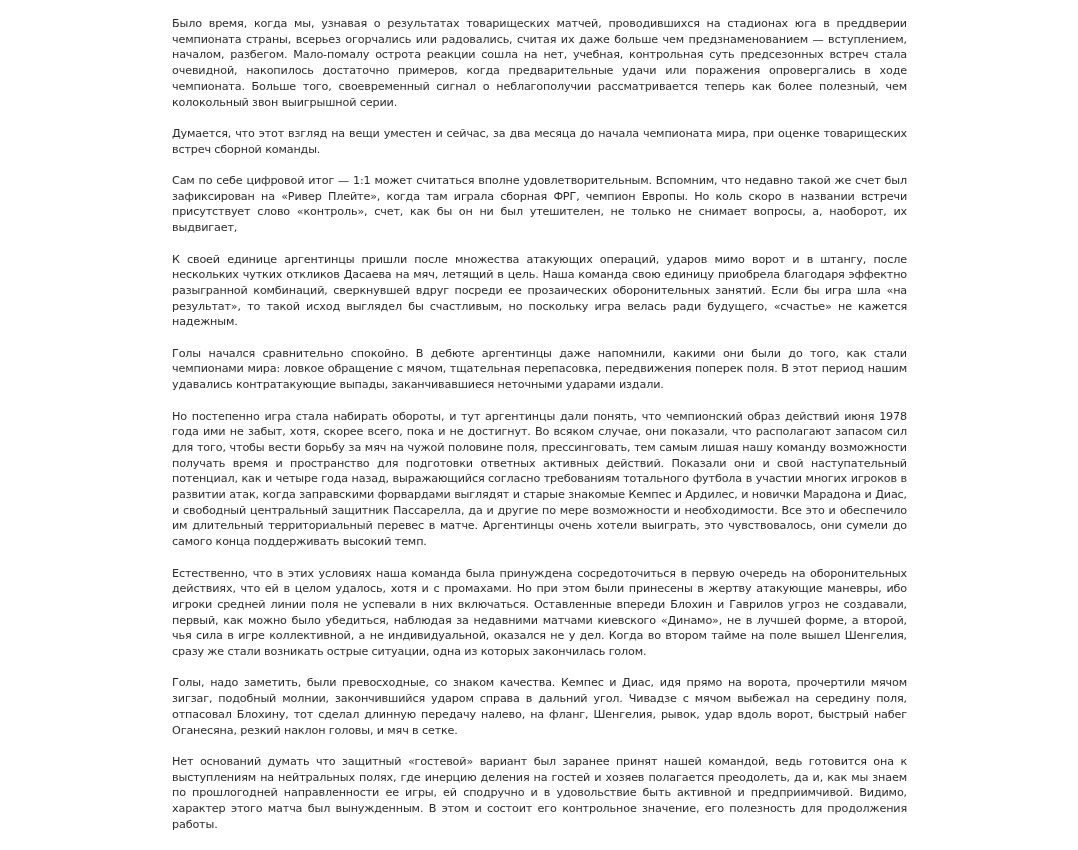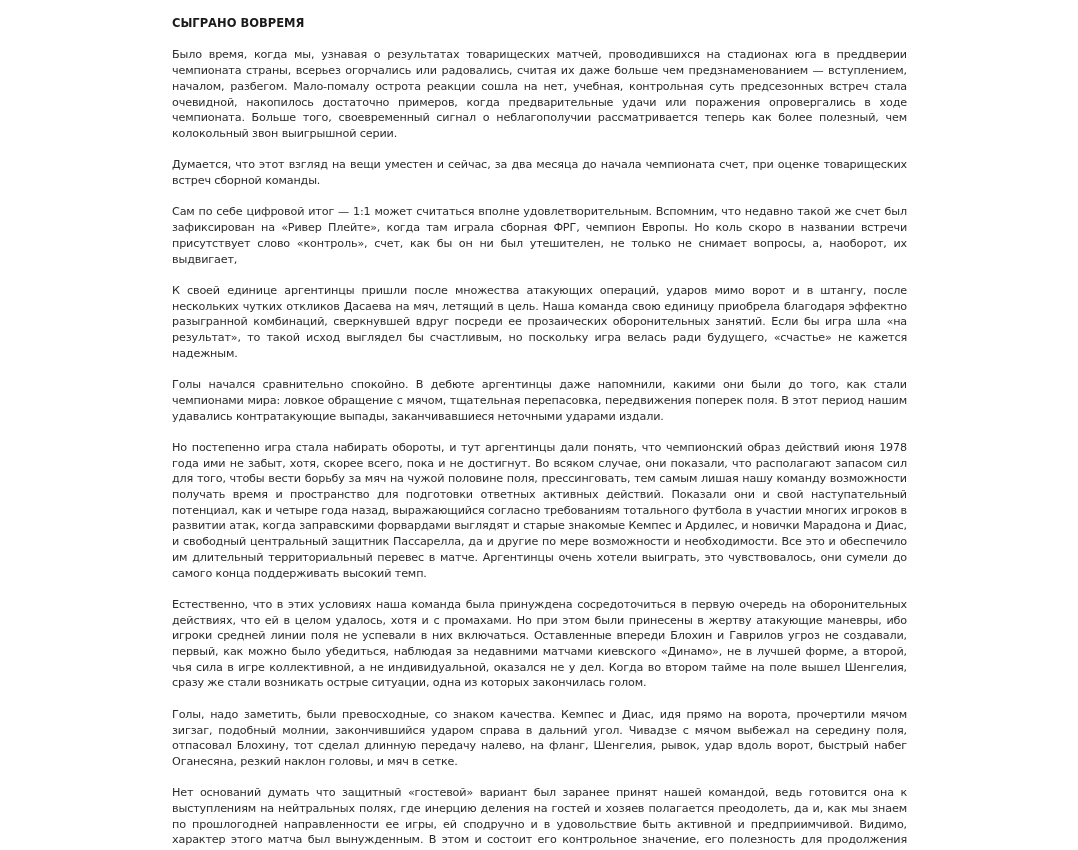--- a/index.html
+++ b/index.html
@@ -24,23 +24,22 @@
   }
   .para {
     margin: 0 0 15.7px 0;
     text-align: justify;
   }
 </style>
 </head>
 <body>
 
 <div class="article">
-  <div class="title">СЫГРАНО ВОВРЕМЯ</div>
   <p class="para">Было время, когда мы, узнавая о результатах товарищеских матчей, проводившихся на стадионах юга в преддверии чемпионата страны, всерьез огорчались или радовались, считая их даже больше чем предзнаменованием — вступлением, началом, разбегом. Мало-помалу острота реакции сошла на нет, учебная, контрольная суть предсезонных встреч стала очевидной, накопилось достаточно примеров, когда предварительные удачи или поражения опровергались в ходе чемпионата. Больше того, своевременный сигнал о неблагополучии рассматривается теперь как более полезный, чем колокольный звон выигрышной серии.</p>
-  <p class="para">Думается, что этот взгляд на вещи уместен и сейчас, за два месяца до начала чемпионата счет, при оценке товарищеских встреч сборной команды.</p>
+  <p class="para">Думается, что этот взгляд на вещи уместен и сейчас, за два месяца до начала чемпионата мира, при оценке товарищеских встреч сборной команды.</p>
   <p class="para">Сам по себе цифровой итог — 1:1 может считаться вполне удовлетворительным. Вспомним, что недавно такой же счет был зафиксирован на «Ривер Плейте», когда там играла сборная ФРГ, чемпион Европы. Но коль скоро в названии встречи присутствует слово «контроль», счет, как бы он ни был утешителен, не только не снимает вопросы, а, наоборот, их выдвигает,</p>
   <p class="para">К своей единице аргентинцы пришли после множества атакующих операций, ударов мимо ворот и в штангу, после нескольких чутких откликов Дасаева на мяч, летящий в цель. Наша команда свою единицу приобрела благодаря эффектно разыгранной комбинаций, сверкнувшей вдруг посреди ее прозаических оборонительных занятий. Если бы игра шла «на результат», то такой исход выглядел бы счастливым, но поскольку игра велась ради будущего, «счастье» не кажется надежным.</p>
   <p class="para">Голы начался сравнительно спокойно. В дебюте аргентинцы даже напомнили, какими они были до того, как стали чемпионами мира: ловкое обращение с мячом, тщательная перепасовка, передвижения поперек поля. В этот период нашим удавались контратакующие выпады, заканчивавшиеся неточными ударами издали.</p>
   <p class="para">Но постепенно игра стала набирать обороты, и тут аргентинцы дали понять, что чемпионский образ действий июня 1978 года ими не забыт, хотя, скорее всего, пока и не достигнут. Во всяком случае, они показали, что располагают запасом сил для того, чтобы вести борьбу за мяч на чужой половине поля, прессинговать, тем самым лишая нашу команду возможности получать время и пространство для подготовки ответных активных действий. Показали они и свой наступательный потенциал, как и четыре года назад, выражающийся согласно требованиям тотального футбола в участии многих игроков в развитии атак, когда заправскими форвардами выглядят и старые знакомые Кемпес и Ардилес, и новички Марадона и Диас, и свободный центральный защитник Пассарелла, да и другие по мере возможности и необходимости. Все это и обеспечило им длительный территориальный перевес в матче. Аргентинцы очень хотели выиграть, это чувствовалось, они сумели до самого конца поддерживать высокий темп.</p>
   <p class="para">Естественно, что в этих условиях наша команда была принуждена сосредоточиться в первую очередь на оборонительных действиях, что ей в целом удалось, хотя и с промахами. Но при этом были принесены в жертву атакующие маневры, ибо игроки средней линии поля не успевали в них включаться. Оставленные впереди Блохин и Гаврилов угроз не создавали, первый, как можно было убедиться, наблюдая за недавними матчами киевского «Динамо», не в лучшей форме, а второй, чья сила в игре коллективной, а не индивидуальной, оказался не у дел. Когда во втором тайме на поле вышел Шенгелия, сразу же стали возникать острые ситуации, одна из которых закончилась голом.</p>
   <p class="para">Голы, надо заметить, были превосходные, со знаком качества. Кемпес и Диас, идя прямо на ворота, прочертили мячом зигзаг, подобный молнии, закончившийся ударом справа в дальний угол. Чивадзе с мячом выбежал на середину поля, отпасовал Блохину, тот сделал длинную передачу налево, на фланг, Шенгелия, рывок, удар вдоль ворот, быстрый набег Оганесяна, резкий наклон головы, и мяч в сетке.</p>
   <p class="para">Нет оснований думать что защитный «гостевой» вариант был заранее принят нашей командой, ведь готовится она к выступлениям на нейтральных полях, где инерцию деления на гостей и хозяев полагается преодолеть, да и, как мы знаем по прошлогодней направленности ее игры, ей сподручно и в удовольствие быть активной и предприимчивой. Видимо, характер этого матча был вынужденным. В этом и состоит его контрольное значение, его полезность для продолжения работы.</p>
 </div>
 
 </body></html>

